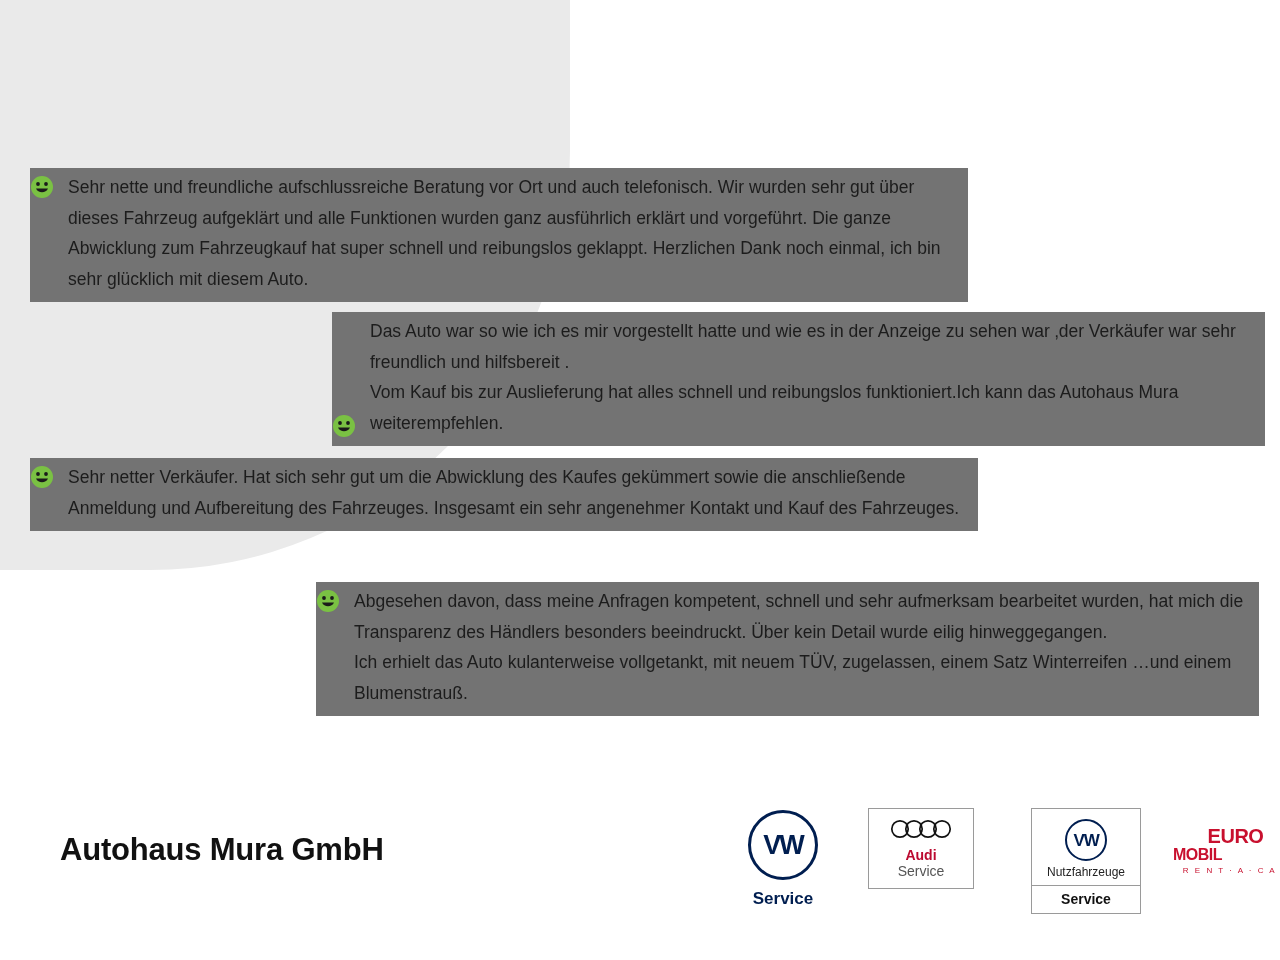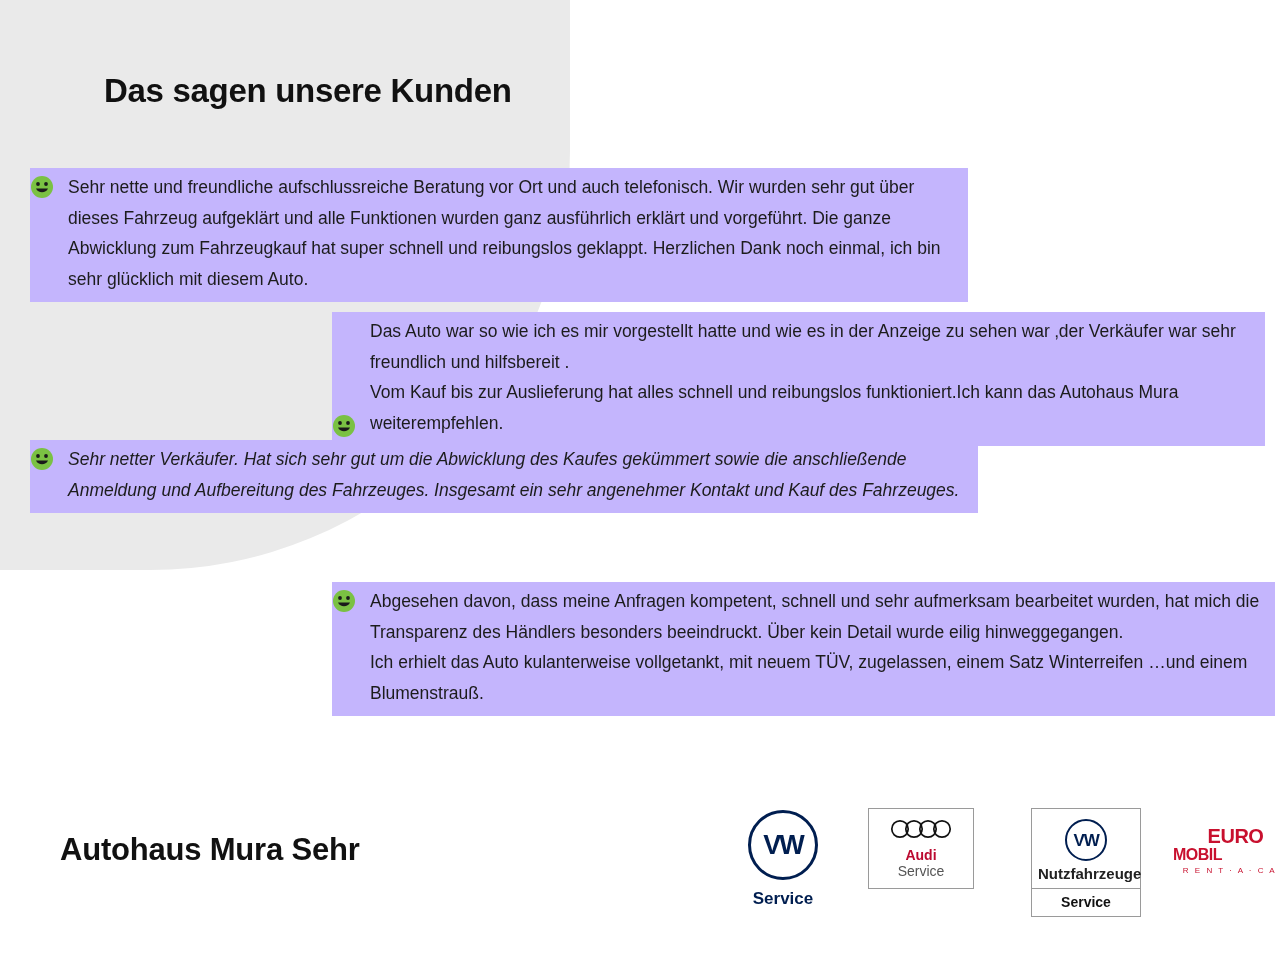--- a/index.html
+++ b/index.html
@@ -36,43 +36,43 @@
     left: 104px;
     top: 72px;
     font-size: 33px;
     font-weight: bold;
     letter-spacing: -0.3px;
     color: #111111;
     z-index: 5;
   }
   .quote {
     position: absolute;
-    background: #c4b5fd;
+    background: #737373;
     z-index: 4;
     display: flex;
     align-items: flex-start;
   }
   .smiley {
     flex: 0 0 auto;
     width: 24px;
     height: 24px;
     margin-right: 14px;
     margin-top: 3px;
   }
   .quote-text {
     font-size: 17.5px;
     line-height: 30.5px;
     color: #1c1c1c;
     white-space: pre-line;
     font-weight: 400;
   }
   #q0 { left: 30px;  top: 168px; width: 930px; padding: 4px 8px 8px 0; }
   #q1 { left: 332px; top: 312px; width: 925px; padding: 4px 8px 8px 0; align-items: flex-end; }
-  #q2 { left: 30px;  top: 440px; width: 940px; padding: 4px 8px 8px 0; font-style: italic; }
-  #q3 { left: 332px; top: 582px; width: 935px; padding: 4px 8px 8px 0; }
+  #q2 { left: 30px;  top: 458px; width: 940px; padding: 4px 8px 8px 0; }
+  #q3 { left: 316px; top: 582px; width: 935px; padding: 4px 8px 8px 0; }
 
   .footer-name {
     position: absolute;
     left: 60px;
     top: 832px;
     font-size: 31px;
     font-weight: bold;
     color: #111111;
     letter-spacing: -0.2px;
     z-index: 5;
@@ -149,24 +149,23 @@
     position: absolute;
     left: 0; right: 0; top: 50%;
     transform: translateY(-50%);
     font-size: 17px;
     font-weight: bold;
     color: #001e50;
     line-height: 1;
     letter-spacing: -1.2px;
   }
   .vwn-sub {
-    font-size: 15px;
+    font-size: 12px;
     color: #222;
     margin-bottom: 6px;
-    font-weight: bold;
   }
   .vwn-service {
     font-size: 14px;
     font-weight: bold;
     color: #111;
     border-top: 1px solid #9a9a9a;
     padding-top: 5px;
     margin: 0 -6px -2px -6px;
   }
   
@@ -195,21 +194,20 @@
     margin-top: 2px;
   }
 </style>
 </head>
 <body>
 
 <div class="slide">
 
   <div class="blob"></div>
 
-  <div class="title">Das sagen unsere Kunden</div>
 
   <div class="quote" id="q0">
     <svg class="smiley" viewBox="0 0 24 24">
       <circle cx="12" cy="12" r="11" fill="#7ac143"></circle>
       <circle cx="8" cy="9" r="1.9" fill="#1a1a1a"></circle>
       <circle cx="16" cy="9" r="1.9" fill="#1a1a1a"></circle>
       <path d="M6 13.5 C8 18.5, 16 18.5, 18 13.5 Z" fill="#1a1a1a"></path>
     </svg>
     <div class="quote-text">Sehr nette und freundliche aufschlussreiche Beratung vor Ort und auch telefonisch. Wir wurden sehr gut über dieses Fahrzeug aufgeklärt und alle Funktionen wurden ganz ausführlich erklärt und vorgeführt. Die ganze Abwicklung zum Fahrzeugkauf hat super schnell und reibungslos geklappt. Herzlichen Dank noch einmal, ich bin sehr glücklich mit diesem Auto.</div>
   </div>
@@ -239,21 +237,21 @@
     <svg class="smiley" viewBox="0 0 24 24">
       <circle cx="12" cy="12" r="11" fill="#7ac143"></circle>
       <circle cx="8" cy="9" r="1.9" fill="#1a1a1a"></circle>
       <circle cx="16" cy="9" r="1.9" fill="#1a1a1a"></circle>
       <path d="M6 13.5 C8 18.5, 16 18.5, 18 13.5 Z" fill="#1a1a1a"></path>
     </svg>
     <div class="quote-text">Abgesehen davon, dass meine Anfragen kompetent, schnell und sehr aufmerksam bearbeitet wurden, hat mich die Transparenz des Händlers besonders beeindruckt. Über kein Detail wurde eilig hinweggegangen.
 Ich erhielt das Auto kulanterweise vollgetankt, mit neuem TÜV, zugelassen, einem Satz Winterreifen …und einem Blumenstrauß.</div>
   </div>
 
-  <div class="footer-name">Autohaus Mura Sehr</div>
+  <div class="footer-name">Autohaus Mura GmbH</div>
 
   <div class="logos">
 
     <div class="logo" id="logo-vw">
       <div class="vw-circle">
         <div class="vw-letters">VW</div>
       </div>
       <div class="vw-service-text">Service</div>
     </div>
 

